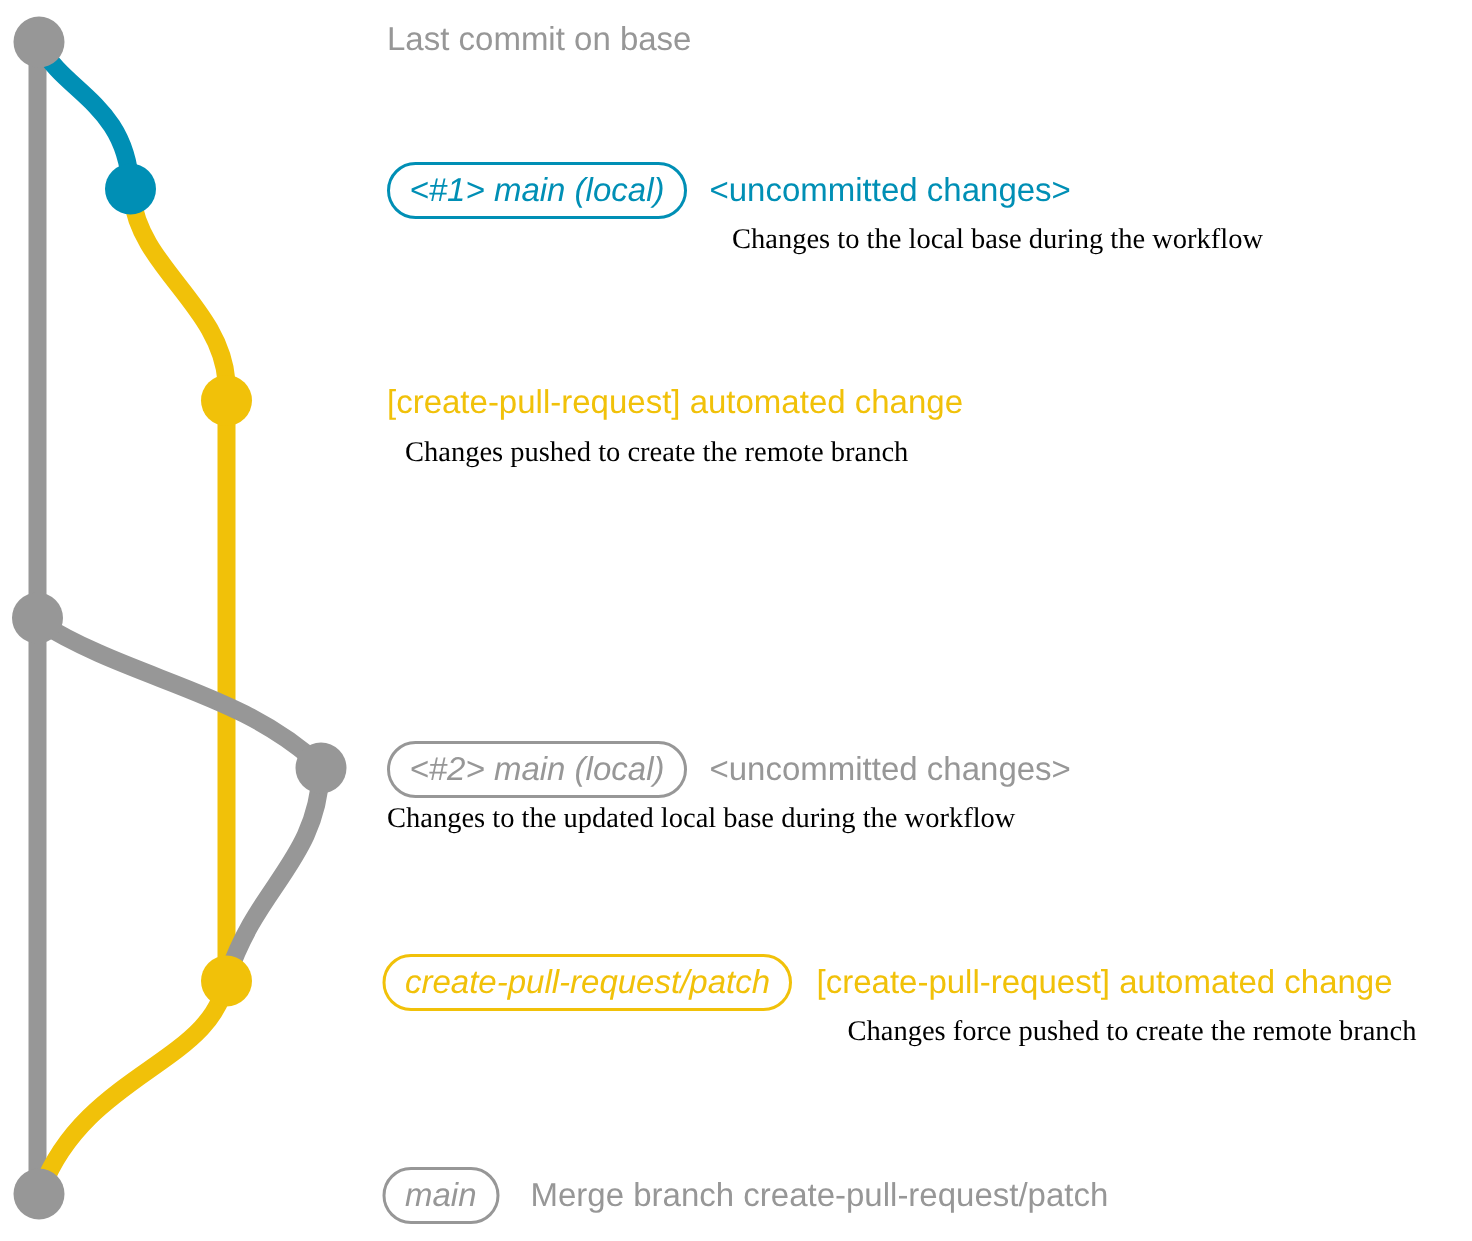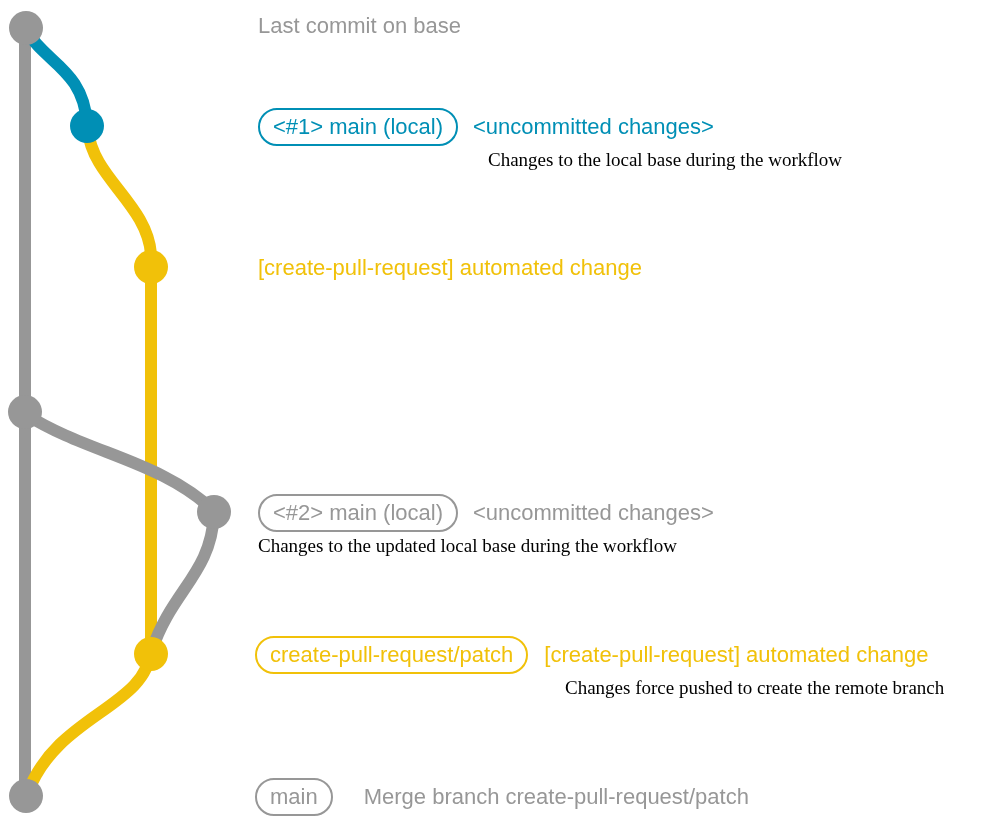--- a/index.html
+++ b/index.html
@@ -28,20 +28,21 @@
   .c-gray   { color: var(--gray, #979797); }
   .c-teal   { color: var(--teal, #008fb5); }
   .c-yellow { color: var(--yellow, #f1c109); }
   .pill {
     display: inline-flex; align-items: center;
     font-size: 22px; line-height: 26px;
     padding: 4px 13px;
     border: 2px solid currentColor;
     border-radius: 19px;
     background: var(--background, #ffffff);
+    font-style: italic;
   }
   .note {
     font-family: "Liberation Serif", "DejaVu Serif", serif;
     font-size: 19px; line-height: 26px;
     color: var(--note_text, #000000);
   }
 </style>
 </head>
 <body>
 
@@ -75,39 +76,40 @@
   <div class="row" style="left:258px; top:107px">
     <div class="line">
       <span class="pill c-teal">&lt;#1&gt; main (local)</span>
       <span class="msg c-teal">&lt;uncommitted changes&gt;</span>
     </div>
     <div class="note" style="margin-left:230px">Changes to the local base during the workflow</div>
   </div>
 
   <div class="row" style="left:258px; top:254px">
     <div class="msg c-yellow">[create-pull-request] automated change</div>
+    <div class="note" style="margin-left:12px; margin-top:7px">Changes pushed to create the remote branch</div>
   </div>
 
 
   <div class="row" style="left:258px; top:493px">
     <div class="line">
       <span class="pill c-gray">&lt;#2&gt; main (local)</span>
       <span class="msg c-gray">&lt;uncommitted changes&gt;</span>
     </div>
     <div class="note" style="">Changes to the updated local base during the workflow</div>
   </div>
 
   <div class="row" style="left:255px; top:635px">
     <div class="line" style="gap:16px">
       <span class="pill c-yellow">create-pull-request/patch</span>
       <span class="msg c-yellow">[create-pull-request] automated change</span>
     </div>
     <div class="note" style="margin-left:310px">Changes force pushed to create the remote branch</div>
   </div>
 
   <div class="row" style="left:255px; top:777px">
-    <div class="line" style="gap:31px">
+    <div class="line" style="gap:21px">
       <span class="pill c-gray">main</span>
       <span class="msg c-gray">Merge branch create-pull-request/patch</span>
     </div>
   </div>
 
 </div>
 
 </body></html>

